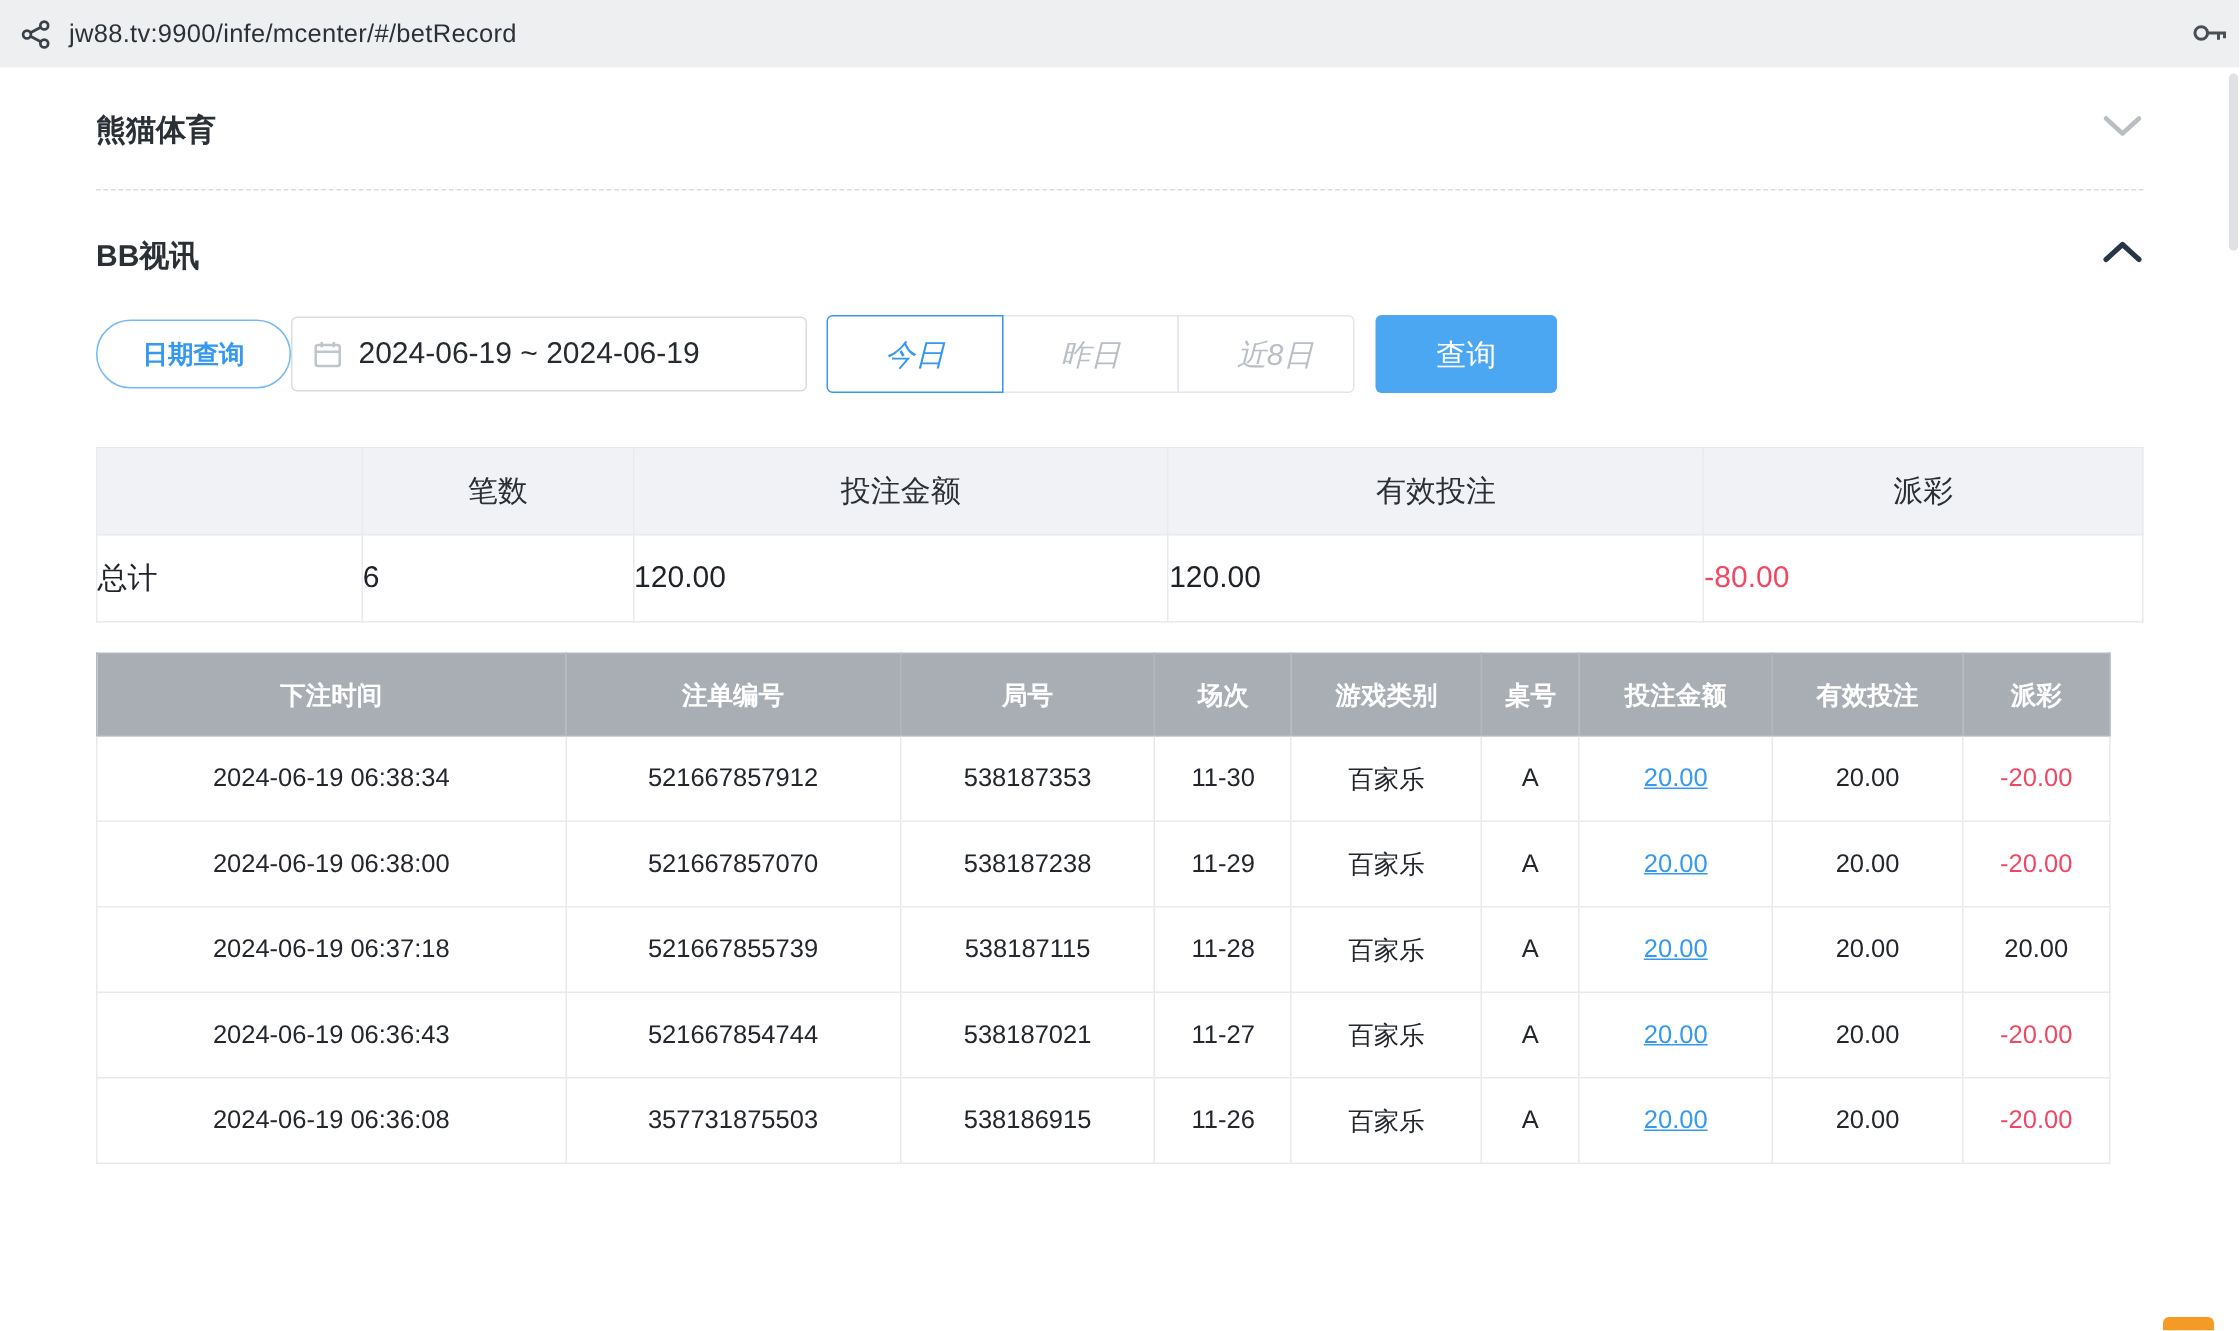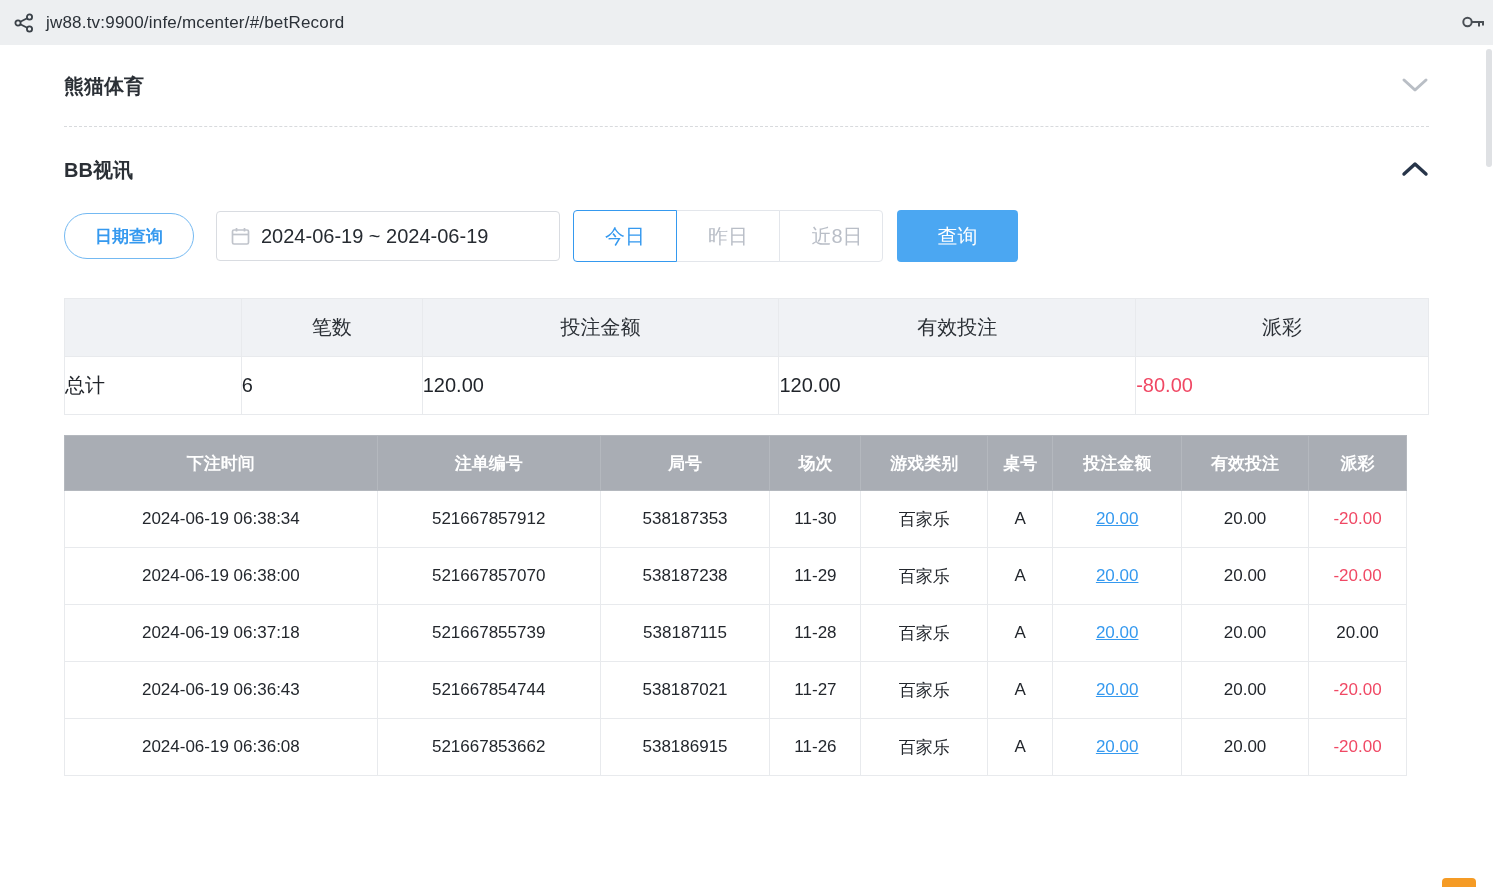--- a/index.html
+++ b/index.html
@@ -33,31 +33,31 @@
   
   .filters { display:flex; align-items:center; margin:4px 0 36px 0; }
   .pill {
     height:46px; padding:0 30px; border-radius:23px; background:#fff;
     font-size:17px; cursor:pointer; font-family:inherit;
   }
   .pill.active { border:1px solid #74b9f2; color:#3599ef; font-weight:bold; }
   .pill.inactive { border:1px solid #d9dce1; color:#8b9199; margin-left:22px; }
 
   .date-input {
-    margin-left:22px; width:344px; height:50px; border:1px solid #d9dce1;
+    width:344px; height:50px; border:1px solid #d9dce1;
     border-radius:4px; display:flex; align-items:center; padding:0 14px;
     background:#fff; cursor:pointer;
   }
   .date-input .cal { display:flex; margin-right:11px; }
   .date-input .val { font-size:20px; color:#262b31; }
 
   .btn-group { display:flex; margin-left:13px; }
   .seg {
-    height:52px; width:104px; background:#fff; font-size:20px; cursor:pointer;
-    border:1px solid #e3e6eb; color:#b9bec7; margin-left:-1px; font-family:inherit;
+    height:52px; width:118px; background:#fff; font-size:20px; cursor:pointer;
+    border:1px solid #e3e6eb; color:#b9bec7; margin-left:-1px; font-family:inherit;font-style:italic;
   }
   .seg:first-child { border-radius:4px 0 0 4px; margin-left:0; }
   .seg:last-child { border-radius:0 4px 4px 0;padding-left:12px; }
   .seg.active { border:1px solid #3599ef; color:#3599ef; z-index:2; position:relative; }
 
   .search-btn {
     margin-left:14px; width:121px; height:52px; background:#4ba7f2; border:none;
     border-radius:4px; color:#fff; font-size:20px; cursor:pointer; font-family:inherit;
   }
 
@@ -259,21 +259,21 @@
         <td>538187021</td>
         <td>11-27</td>
         <td>百家乐</td>
         <td>A</td>
         <td><a class="bet-link">20.00</a></td>
         <td>20.00</td>
         <td><span class="neg">-20.00</span></td>
       </tr>
       <tr>
         <td>2024-06-19 06:36:08</td>
-        <td>521667853662</td>
+        <td>357731875503</td>
         <td>538186915</td>
         <td>11-26</td>
         <td>百家乐</td>
         <td>A</td>
         <td><a class="bet-link">20.00</a></td>
         <td>20.00</td>
         <td><span class="neg">-20.00</span></td>
       </tr>
     </tbody>
   </table>

